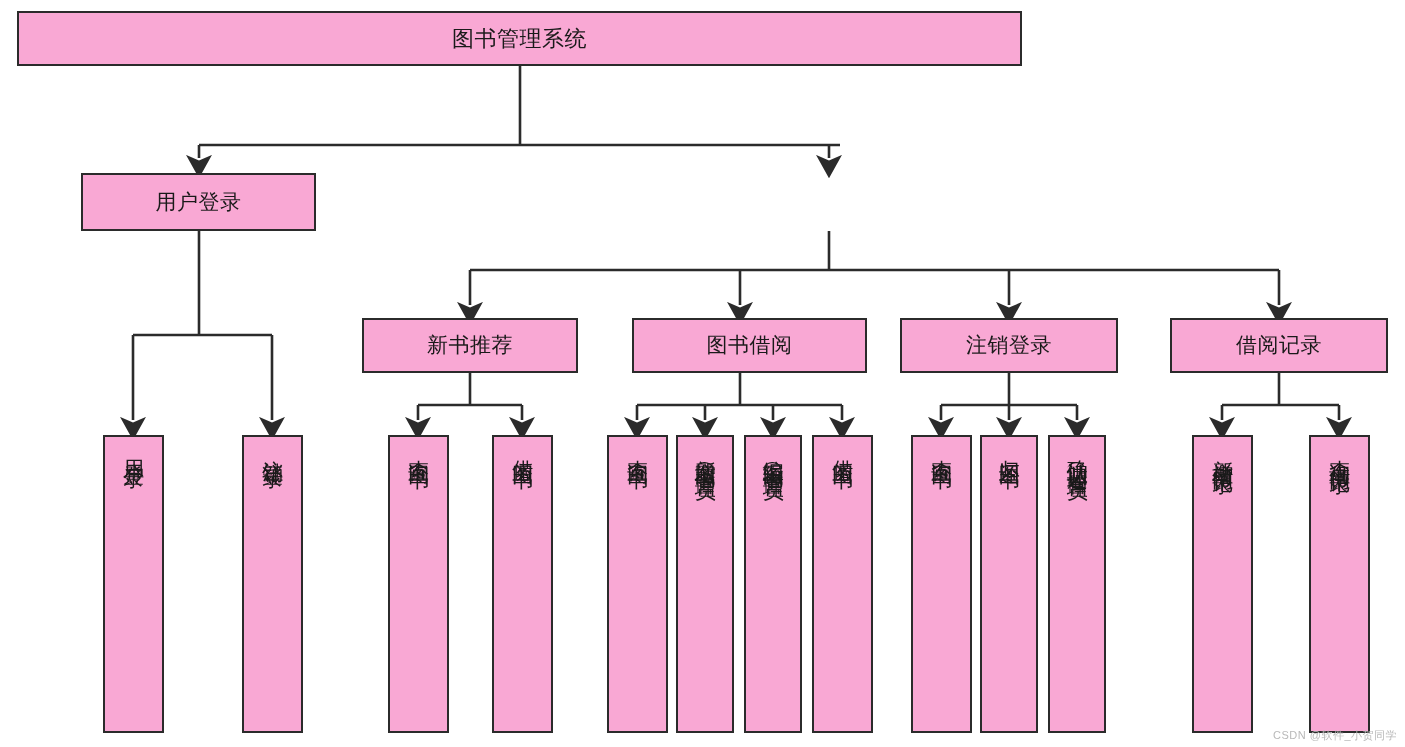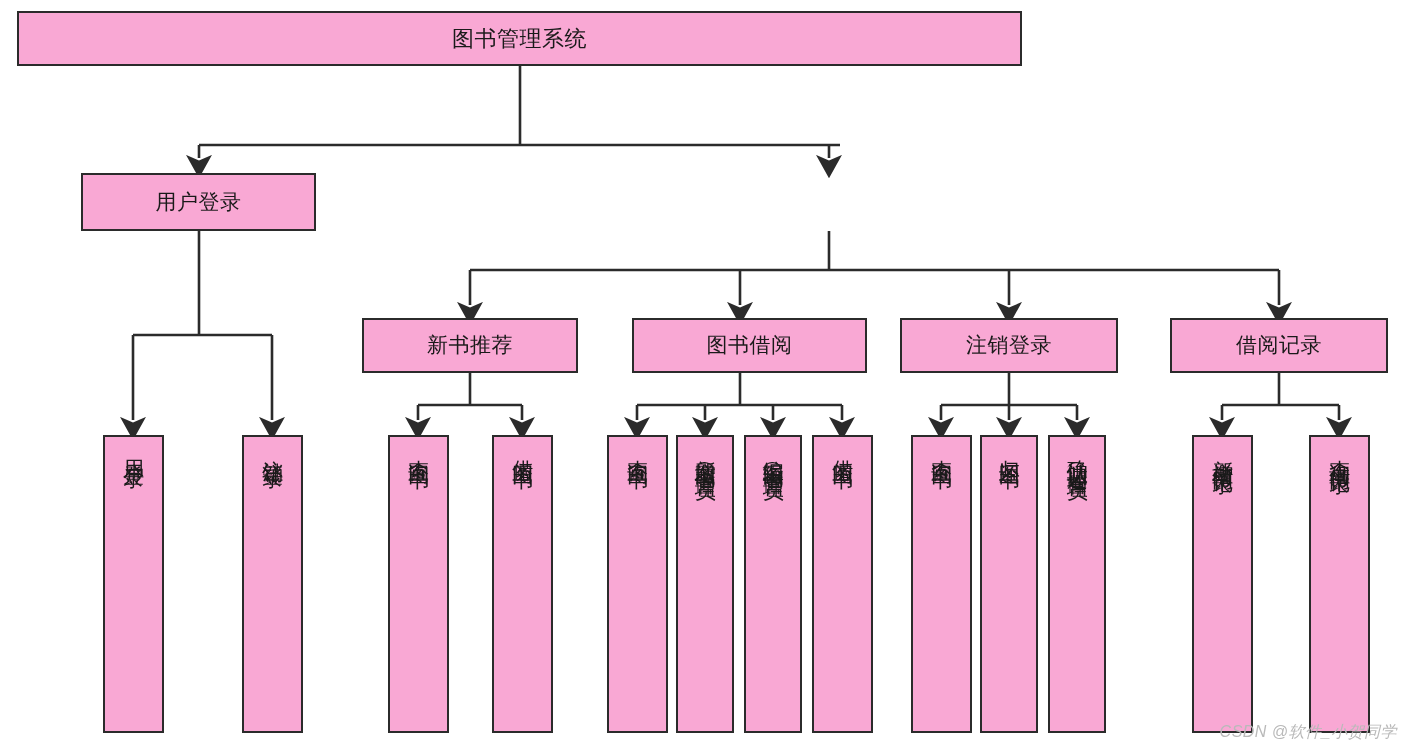--- a/index.html
+++ b/index.html
@@ -57,25 +57,24 @@
     font-size: 21px;
     letter-spacing: 3px;
   }
   #root-node .label {
     font-size: 22px;
   }
   .watermark {
     position: absolute;
     right: 8px;
     bottom: 4px;
-    font-size: 16px;
+    font-size: 11px;
     color: #b9b9b9;
     letter-spacing: 0.5px;
     white-space: nowrap;
-    font-style: italic;
   }
 </style>
 </head>
 <body>
 
 <div id="canvas">
 
   <svg id="edges" viewBox="0 0 1405 747" xmlns="http://www.w3.org/2000/svg">
     <defs>
       <marker id="arrow" markerWidth="9" markerHeight="10" refX="1.2" refY="5" orient="auto" markerUnits="strokeWidth">

